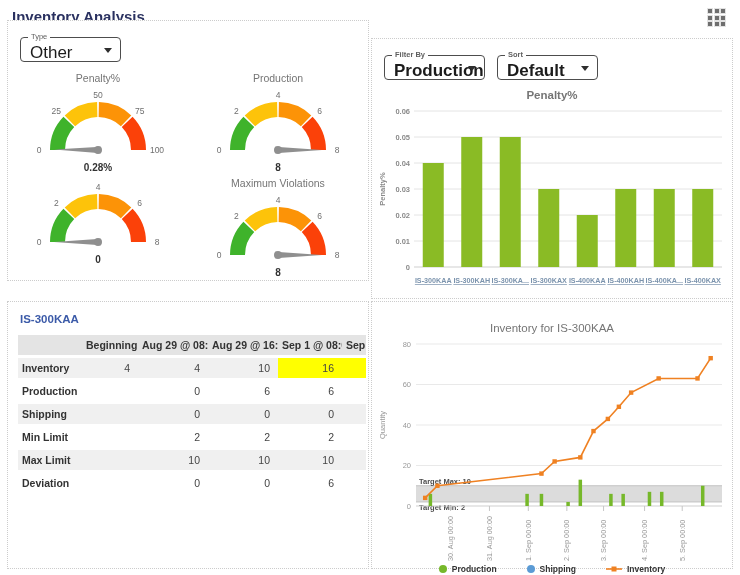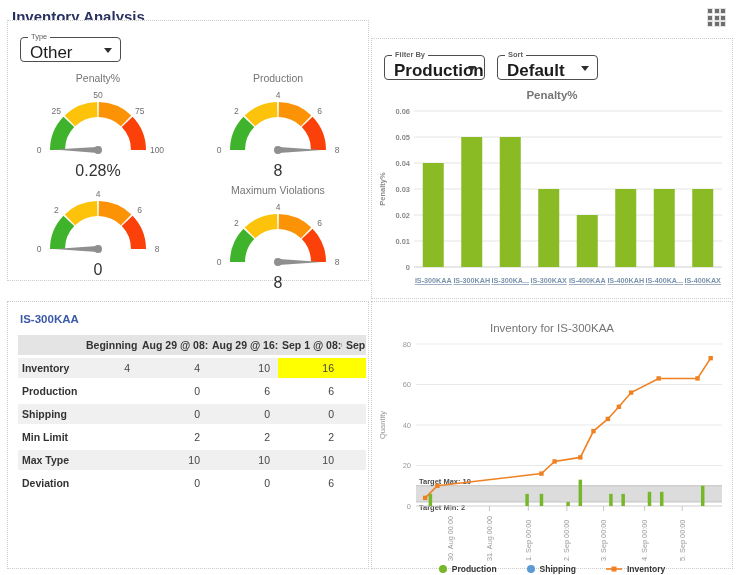--- a/index.html
+++ b/index.html
@@ -31,21 +31,21 @@
   .msel .val { position:absolute; left:9px; top:5px; font-size:17px; color:#1c1c1c; }
   .msel .caret { position:absolute; right:8px; top:10px; width:0; height:0;
                  border-left:4px solid transparent; border-right:4px solid transparent;
                  border-top:5px solid #2e2e2e; }
 
   
   .gauge-grid { display:grid; grid-template-columns:1fr 1fr; margin-top:6px; }
   .gcell { text-align:center; padding-top:4px; }
   .gtitle { font-size:10.5px; color:#757575; margin-bottom:1px; }
   .gcell svg { display:block; margin:0 auto; }
-  .gval { font-size:16px; color:#333; margin-top:1px; }
+  .gval { font-size:10px; color:#333; margin-top:1px;font-weight:bold; }
 
   
   .ctitle { text-align:center; font-size:11.5px; color:#757575; }
   .q-tr .ctitle { margin-top:9px; }
   .q-br .ctitle { margin-top:20px; }
   .q-tr svg.chart { display:block; margin:2px auto 0; }
   .q-br svg.chart { display:block; margin:0 auto; }
 
   
   .ttitle { font-size:11.5px; font-weight:bold; color:#3b5aa8; margin:11px 0 7px 12px; }
@@ -272,21 +272,21 @@
             </tr>
             <tr>
               <td class="rlbl">Min Limit</td>
               <td></td>
               <td>2</td>
               <td>2</td>
               <td>2</td>
               <td>2</td>
             </tr>
             <tr class="stripe">
-              <td class="rlbl">Max Type</td>
+              <td class="rlbl">Max Limit</td>
               <td></td>
               <td>10</td>
               <td>10</td>
               <td>10</td>
               <td>10</td>
             </tr>
             <tr>
               <td class="rlbl">Deviation</td>
               <td></td>
               <td>0</td>

